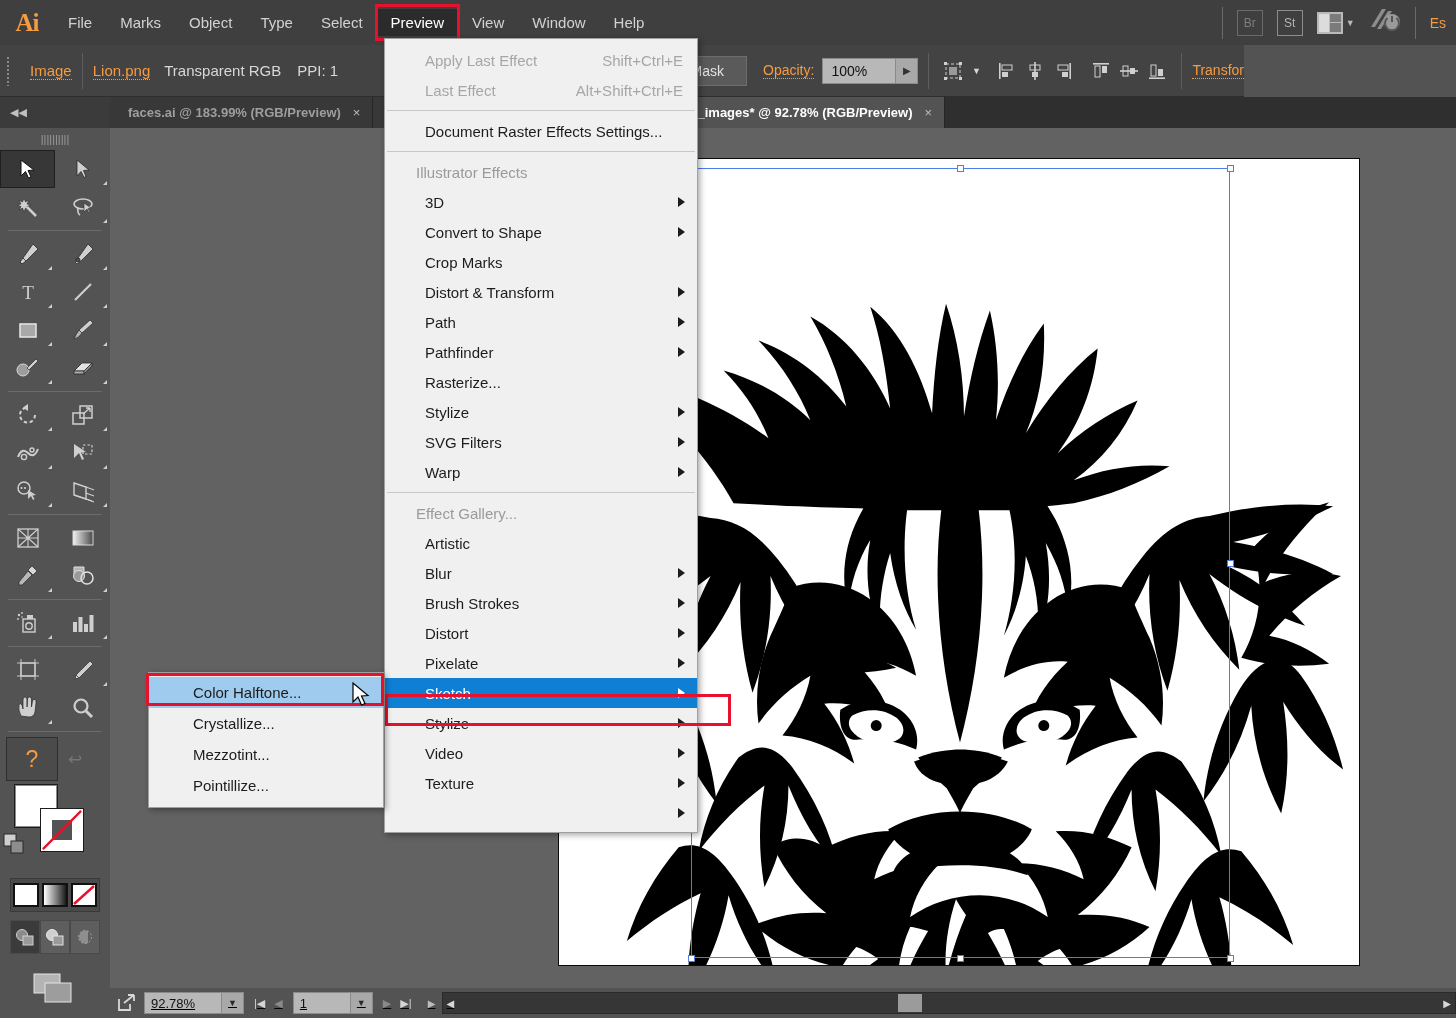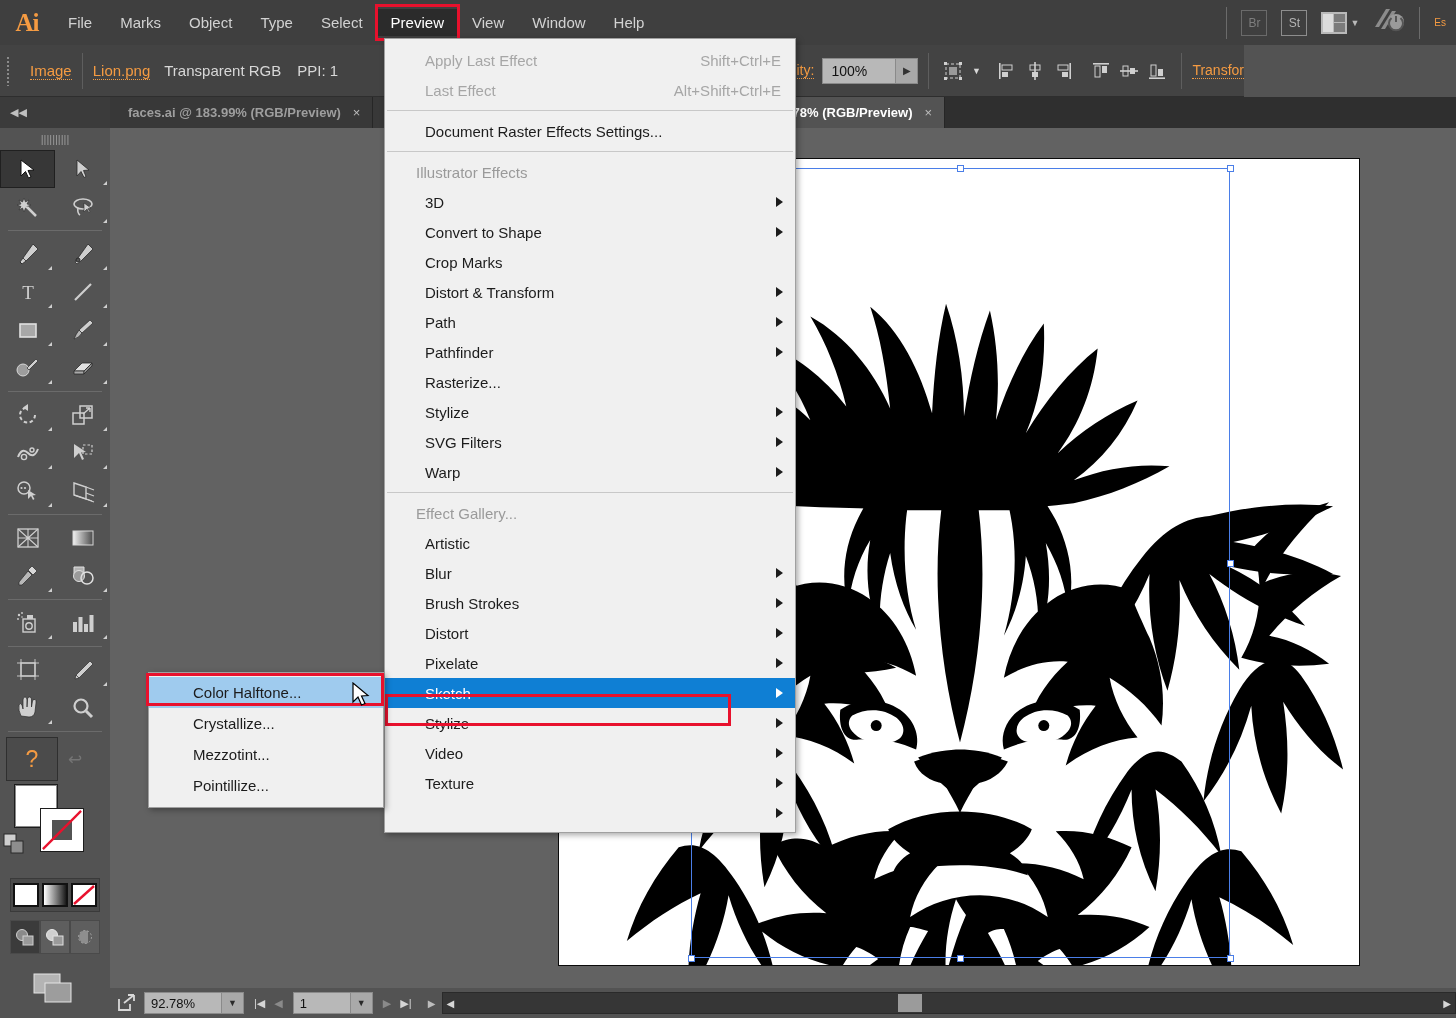--- a/index.html
+++ b/index.html
@@ -44,21 +44,21 @@
   .ws-switch { display: flex; align-items: center; gap: 3px; color: #b9b9b9; font-size: 9px; }
   .ws-grid {
     width: 26px; height: 22px; border: 1px solid #b9b9b9;
     display: grid; grid-template-columns: 10px 1fr; grid-template-rows: 1fr 1fr;
     gap: 1px; background: #b9b9b9; padding: 1px;
   }
   .ws-grid div { background: #7b7b7b; }
   .ws-grid div:first-child { grid-row: 1 / span 2; background: #dcdcdc; }
   .cc-icon { color: #9a9a9a; font-size: 22px; }
   .mb-divider { width: 1px; height: 32px; background: #6b6b6b; }
-  .es-text { color: #f59b42; font-size: 10px; padding-right: 4px; }
+  .es-text { color: #f59b42; font-size: 14px; padding-right: 4px; }
 
   
   .controlbar {
     position: absolute; left: 0; top: 45px; width: 1244px; height: 52px;
     background: #434343;
     display: flex; align-items: center;
     border-bottom: 1px solid #2e2e2e;
   }
   .grip {
     width: 16px; height: 52px; display: flex; align-items: center; justify-content: center;
@@ -203,21 +203,21 @@
     border: 1px solid #4a7ee8; pointer-events: none;
   }
   .handle {
     position: absolute; width: 7px; height: 7px;
     background: #ffffff; border: 1px solid #4a7ee8;
   }
 
   
   .statusbar {
     position: absolute; left: 110px; top: 988px; width: 1346px; height: 30px;
-    background: #535353; display: flex; align-items: center;
+    background: #535353; display: flex; align-items: center; text-decoration: underline;
   }
   .sb-ico { width: 34px; display: flex; align-items: center; justify-content: center; color: #d8d8d8; }
   .sb-field {
     display: flex; align-items: stretch; height: 22px;
   }
   .sb-input {
     background: #b8b8b8; color: #111; font-size: 13px; width: 78px;
     border: 1px solid #8a8a8a; display: flex; align-items: center; padding-left: 6px;
   }
   .sb-input.narrow { width: 58px; }
@@ -234,21 +234,21 @@
     display: flex; align-items: center; position: relative;
   }
   .hscroll .lt { color: #d7d7d7; font-size: 10px; margin-left: 4px; }
   .hscroll .thumb {
     position: absolute; left: 455px; top: 1px; width: 24px; height: 18px; background: #9b9b9b;
   }
   .hscroll .rt { position: absolute; right: 4px; color: #d7d7d7; font-size: 10px; }
 
   
   .dropdown {
-    position: absolute; left: 384px; top: 38px; width: 412px;
+    position: absolute; left: 384px; top: 38px; width: 314px;
     background: #f0f0f0; border: 1px solid #a0a0a0;
     padding: 6px 0 4px 0;
     box-shadow: 2px 2px 6px rgba(0,0,0,0.35);
     z-index: 40;
   }
   .mi {
     position: relative; height: 30px; display: flex; align-items: center;
     padding: 0 14px 0 40px;
     font-size: 15px; color: #1c1c1c; white-space: nowrap;
   }

